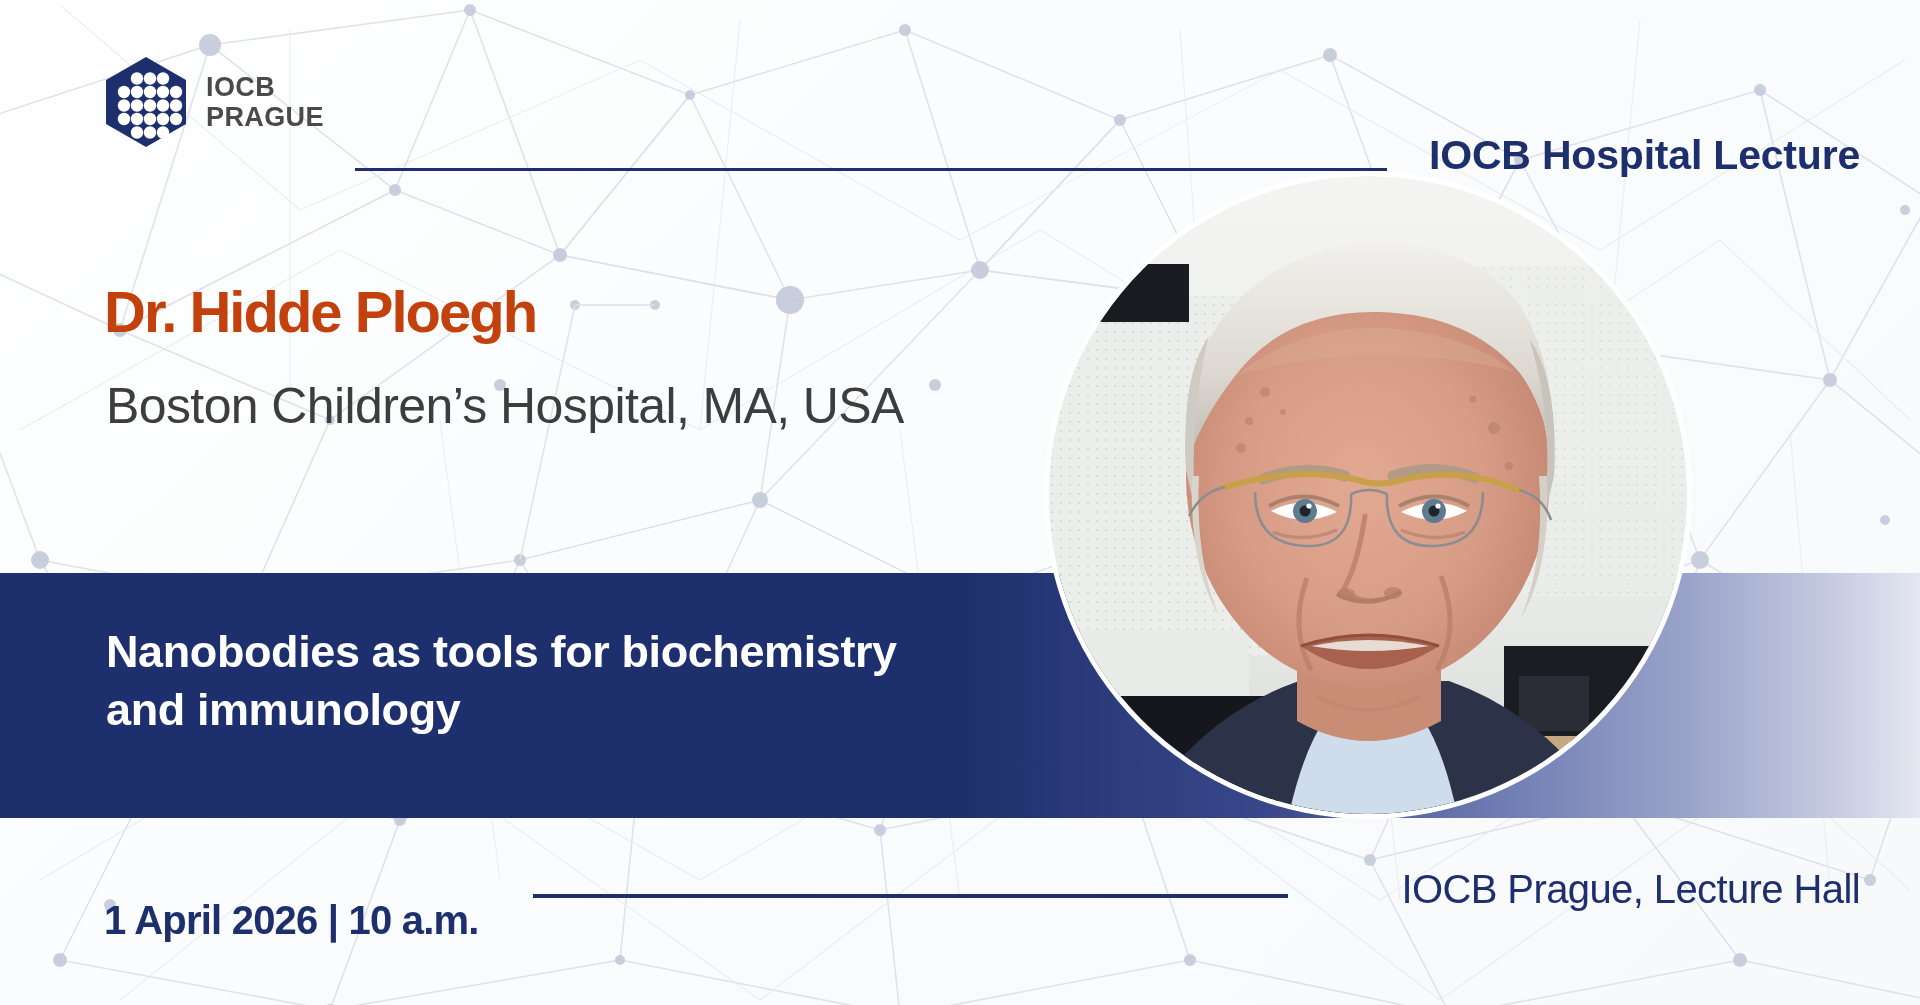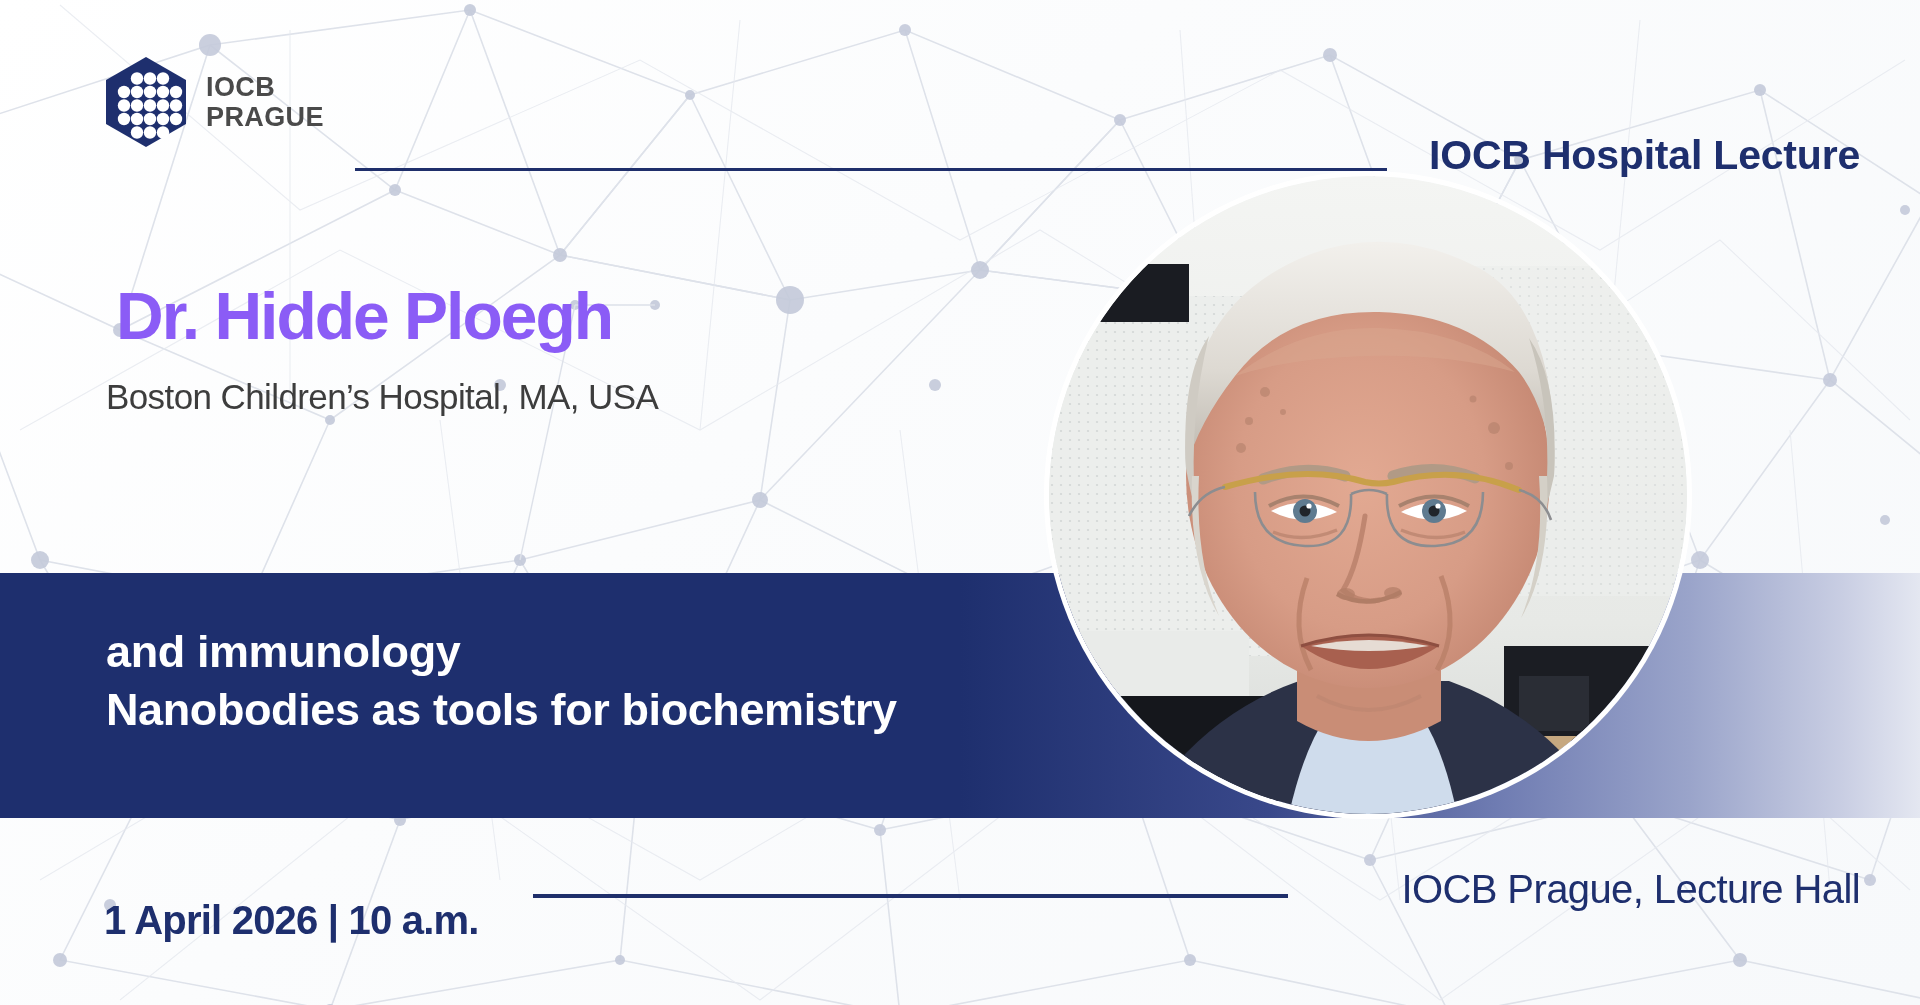--- a/index.html
+++ b/index.html
@@ -82,35 +82,35 @@
     font-size: 41px;
     font-weight: bold;
     color: #1e2f6e;
     letter-spacing: -0.2px;
     white-space: nowrap;
   }
 
   
   .speaker-name {
     position: absolute;
-    left: 116px;
+    left: 104px;
     top: 283px;
-    font-size: 66px;
+    font-size: 58px;
     font-weight: bold;
     letter-spacing: -2px;
-    color: #8b5cf6;
+    color: #c2410c;
     line-height: 1;
     white-space: nowrap;
     z-index: 5;
   }
   .speaker-affil {
     position: absolute;
     left: 106px;
     top: 377px;
-    font-size: 35px;
+    font-size: 50px;
     font-weight: 500;
     color: #3d3d3d;
     letter-spacing: -0.6px;
     white-space: nowrap;
     z-index: 5;
   }
 
   
   .portrait {
     position: absolute;
@@ -464,22 +464,22 @@
         <path d="M252 470 Q319 448 390 470" stroke="#8e4f41" stroke-width="3" fill="none"></path>
 
         <path d="M268 520 Q319 548 372 520" stroke="#bd8670" stroke-width="4" fill="none" opacity="0.7"></path>
       </g>
     </svg>
   </div>
 
   <div class="banner">
     <div class="banner-fill"></div>
     <div class="banner-text">
+      <span class="ln">Nanobodies as tools for biochemistry</span>
       <span class="ln">and immunology</span>
-      <span class="ln">Nanobodies as tools for biochemistry</span>
     </div>
   </div>
 
   <div class="footer-left">1 April 2026 | 10 a.m.</div>
   <div class="footer-rule"></div>
   <div class="footer-right">IOCB Prague, Lecture Hall</div>
 
 </div>
 
 </body></html>

